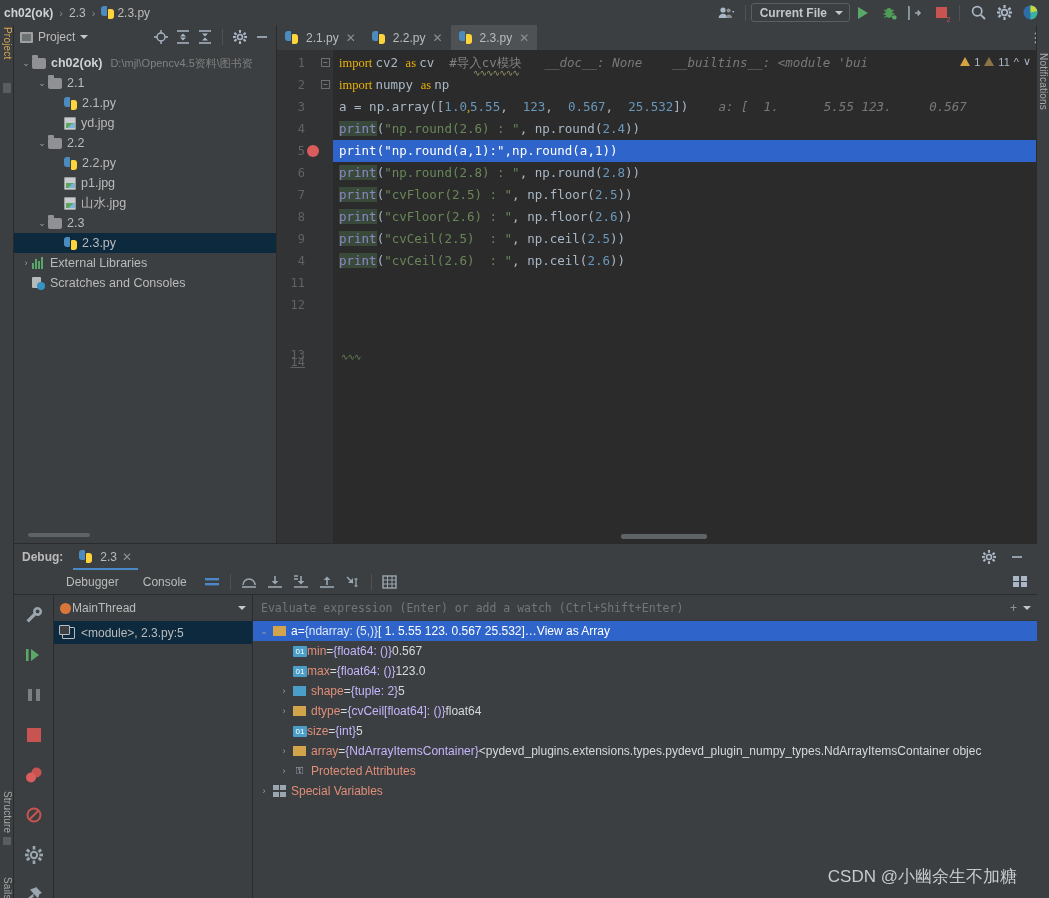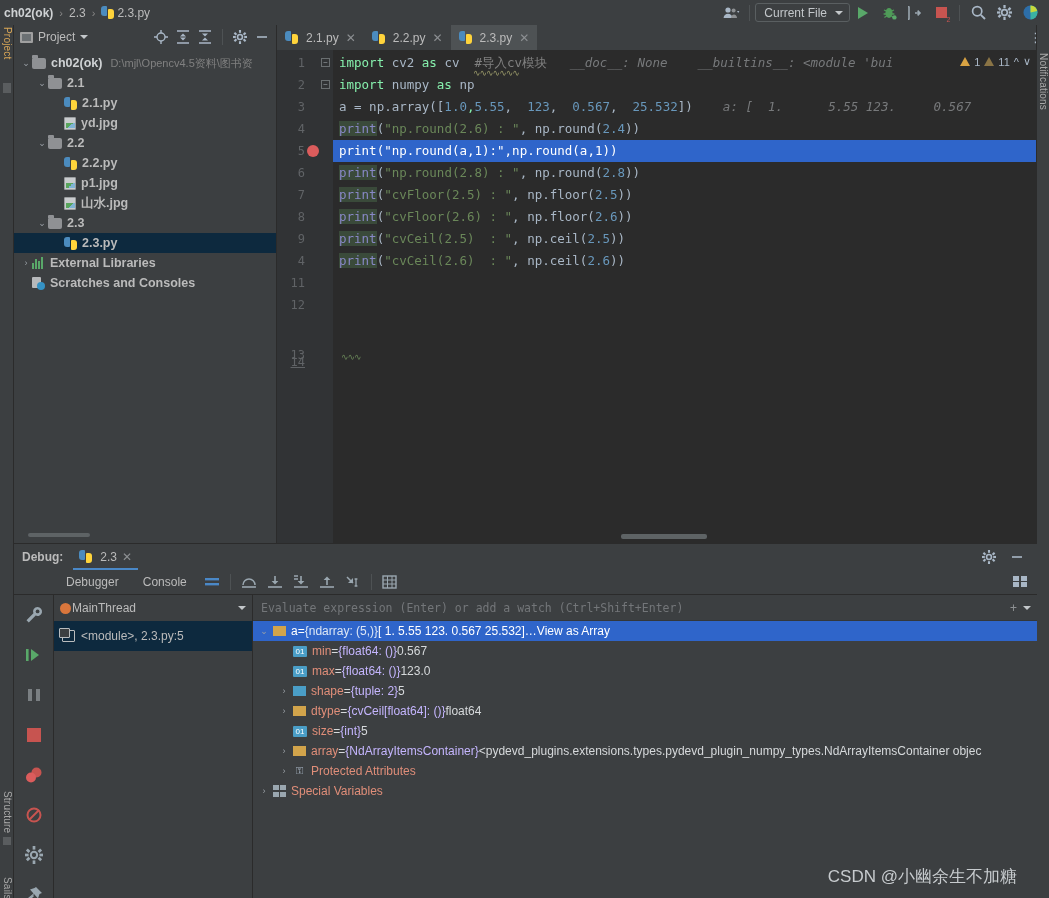--- a/index.html
+++ b/index.html
@@ -29,21 +29,21 @@
   }
   .pyico::before { background: #4b8bbe; left: 0; top: 0; border-radius: 3px 1px 1px 3px; }
   .pyico::after  { background: #ffd43b; right: 0; bottom: 0; border-radius: 1px 3px 3px 1px; }
 
   .top-right { margin-left: auto; display: flex; align-items: center; gap: 0px; padding-right: 6px; height: 100%; }
   .tb-ico { width: 26px; height: 25px; display: flex; align-items: center; justify-content: center; color: #a9b7c6; }
   .vdiv { width: 1px; height: 16px; background: #4e5254; margin: 0 5px; }
   .runcfg {
     border: 1px solid #5a5f61; border-radius: 3px; height: 19px;
     display: flex; align-items: center; padding: 0 6px 0 8px; gap: 8px;
-    color: #c3c7ca; font-size: 12px; background: #3c3f41;
+    color: #c3c7ca; font-size: 12px; background: #3c3f41; font-weight: bold;
   }
   .caret-d { width: 0; height: 0; border-left: 4px solid transparent; border-right: 4px solid transparent; border-top: 4px solid #c3c7ca; }
   .tri-run { width: 0; height: 0; border-top: 6px solid transparent; border-bottom: 6px solid transparent; border-left: 10px solid #59a869; }
   .sq-stop { width: 11px; height: 11px; background: #c75450; position: relative; }
   .sq-stop::after { content:"2"; position:absolute; right:-4px; bottom:-5px; font-size:7px; color:#c75450; }
 
   
   .leftstrip {
     position: absolute; left: 0; top: 25px; width: 14px; height: 873px;
     background: #3c3f41; border-right: 1px solid #2b2b2b;
@@ -83,21 +83,21 @@
     background:#8f9194; border-radius:1px 1px 0 0;
   }
   .imgico {
     width: 12px; height: 13px; background: #c9ccce; border: 1px solid #9a9d9f;
     margin-right: 5px; flex: 0 0 12px; position: relative; border-radius: 1px;
   }
   .imgico::after {
     content:""; position:absolute; left:1px; bottom:1px; width:9px; height:5px;
     background: linear-gradient(135deg,#58a55c 50%,#7fb3d5 50%);
   }
-  .tlabel { color: #bbbbbb; font-weight: bold; }
+  .tlabel { color: #bbbbbb; }
   .tlabel.bold { font-weight: bold; color: #cfd2d4; }
   .tpath { color: #808080; font-size: 11px; margin-left: 8px; overflow: hidden; }
   .libico { width: 13px; height: 12px; margin-right: 5px; flex: 0 0 13px; display:flex; gap:1px; align-items:flex-end; }
   .libico i { display:block; width:2px; background:#59a869; }
   .scratchico {
     width: 13px; height: 13px; margin-right: 5px; flex: 0 0 13px; position: relative;
   }
   .scratchico::before { content:""; position:absolute; left:0; top:0; width:9px; height:11px; background:#b7b9bb; border-radius:1px;}
   .scratchico::after { content:""; position:absolute; right:0; bottom:0; width:8px; height:8px; border-radius:50%; background:#3592c4; }
 
@@ -125,21 +125,21 @@
   }
   .bp { position: absolute; left: 30px; width: 12px; height: 12px; border-radius: 50%; background: #db5c5c; }
   .foldmark { position:absolute; left:44px; width:9px; height:9px; border:1px solid #6a6f71; color:#9aa0a6; font-size:8px; line-height:7px; text-align:center; }
 
   .codelines {
     position: absolute; left: 56px; top: 0; width: 716px; height: 493px;
     font-family: "DejaVu Sans Mono", monospace; font-size: 12.5px; white-space: pre;
   }
   .cl { position: absolute; left: 6px; height: 22px; line-height: 22px; }
   .hl-row { position: absolute; left: 0; width: 716px; height: 22px; background: #2f65ca; }
-  .k-kw { color: #86efac; }
+  .k-kw { color: #eab308; font-family: Liberation Serif, serif; }
   .k-fn { color: #8888c6; }
   .k-str { color: #6a8759; }
   .k-num { color: #6897bb; }
   .k-txt { color: #a9b7c6; }
   .k-cmt { color: #808080; }
   .k-hint { color: #77797b; font-style: italic; }
   .k-sel { color: #ffffff; }
   .printbg { background: #3a4a3a; }
 
   .edit-hscroll { position:absolute; left:344px; bottom:4px; width:86px; height:5px; background:#5e6365; border-radius:2px; }
@@ -181,21 +181,21 @@
 
   .dbg-body { position:absolute; left:0; top:52px; width:1023px; height:303px; }
   .dbg-rail { position:absolute; left:0; top:0; width:40px; height:303px; background:#3c3f41; border-right:1px solid #2b2b2b; }
   .dr-ico { width:40px; height:40px; display:flex; align-items:center; justify-content:center; }
 
   .frames { position:absolute; left:40px; top:0; width:199px; height:303px; background:#3c3f41; border-right:1px solid #2b2b2b; }
   .thread-sel {
     height:26px; display:flex; align-items:center; gap:1px; padding:0 6px; font-size:12px; color:#bbbbbb;
   }
   .dot-orange { width:11px; height:11px; border-radius:50%; background:#d9763c; }
-  .frame-row { height:30px; display:flex; align-items:center; gap:6px; padding-left:8px; font-size:12px; color:#bbbbbb; background:#0d293e; }
+  .frame-row { height:23px; display:flex; align-items:center; gap:6px; padding-left:8px; font-size:12px; color:#bbbbbb; background:#0d293e; }
   .frame-ico { width:13px; height:12px; border:1.5px solid #b9bcbe; border-radius:1px; position:relative; }
   .frame-ico::after { content:""; position:absolute; left:-4px; top:-3px; width:9px; height:8px; border:1.5px solid #b9bcbe; border-radius:1px; background:#3c3f41; }
 
   .vars { position:absolute; left:239px; top:0; width:784px; height:303px; background:#3c3f41; }
   .watch-bar {
     height:26px; display:flex; align-items:center; padding:0 6px 0 8px;
     font-family:"DejaVu Sans Mono", monospace; font-size:11.5px; color:#737679;
     border-bottom:1px solid #34373a;
   }
   .watch-right { margin-left:auto; display:flex; align-items:center; gap:6px; color:#8d9093; }
@@ -204,21 +204,21 @@
   .vrow.sel { background: #2f65ca; color:#ffffff; }
   .vexp { width:18px; text-align:center; color:#9aa0a6; font-size:9px; flex:0 0 18px; }
   .vname { color:#e08e79; }
   .vrow.sel .vname { color:#ffffff; }
   .vtype { color:#c4b5fd; }
   .vrow.sel .vtype { color:#dce6f5; }
   .vval { color:#d6d9db; }
   .vrow.sel .vval { color:#ffffff; }
   .i-list { width:13px; height:11px; flex:0 0 13px; margin-right:5px; display:flex; flex-direction:column; justify-content:space-between; }
   .i-list i { display:block; height:2.4px; background:#d2a44b; }
-  .i-num { width:14px; height:11px; flex:0 0 14px; margin-right:5px; background:#4a9ec7; color:#ffffff; font-size:8px; line-height:11px; text-align:center; border-radius:1px; }
+  .i-num { width:14px; height:11px; flex:0 0 14px; background:#4a9ec7; color:#ffffff; font-size:8px; line-height:11px; text-align:center; border-radius:1px; }
   .i-tuple { width:13px; height:11px; flex:0 0 13px; margin-right:5px; display:flex; flex-direction:column; justify-content:space-between; }
   .i-tuple i { display:block; height:2.4px; background:#4a9ec7; }
   .i-prot { width:13px; height:12px; flex:0 0 13px; margin-right:5px; color:#a9b7c6; font-size:10px; text-align:center; line-height:12px; }
   .i-spec { width:13px; height:12px; flex:0 0 13px; margin-right:5px; display:grid; grid-template-columns:1fr 1fr; grid-gap:1.5px; }
   .i-spec i { display:block; background:#9aa7b0; }
 
   .watermark {
     position:absolute; right:20px; bottom:10px; font-size:17px; color:#c7cbce;
     font-family:"Liberation Sans", sans-serif;
   }

